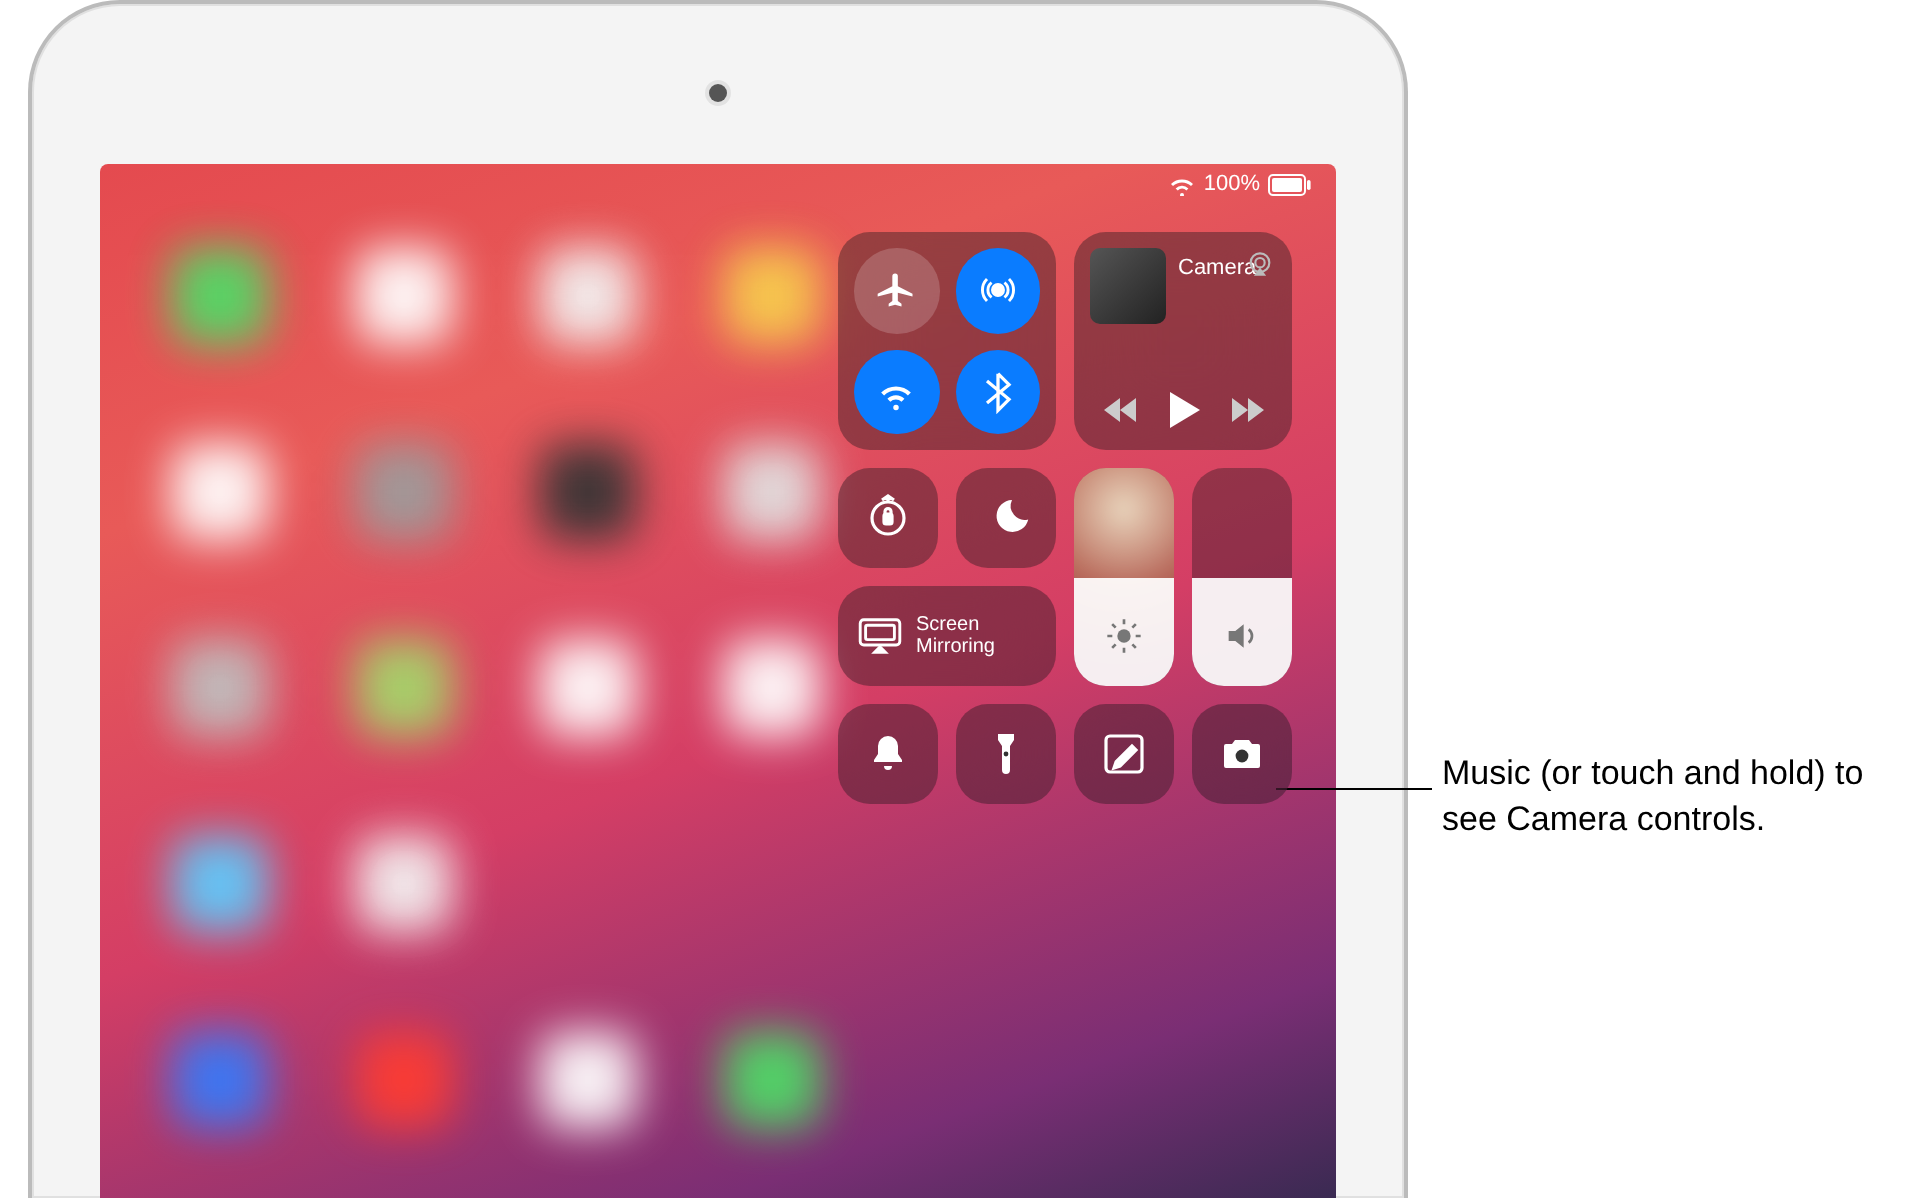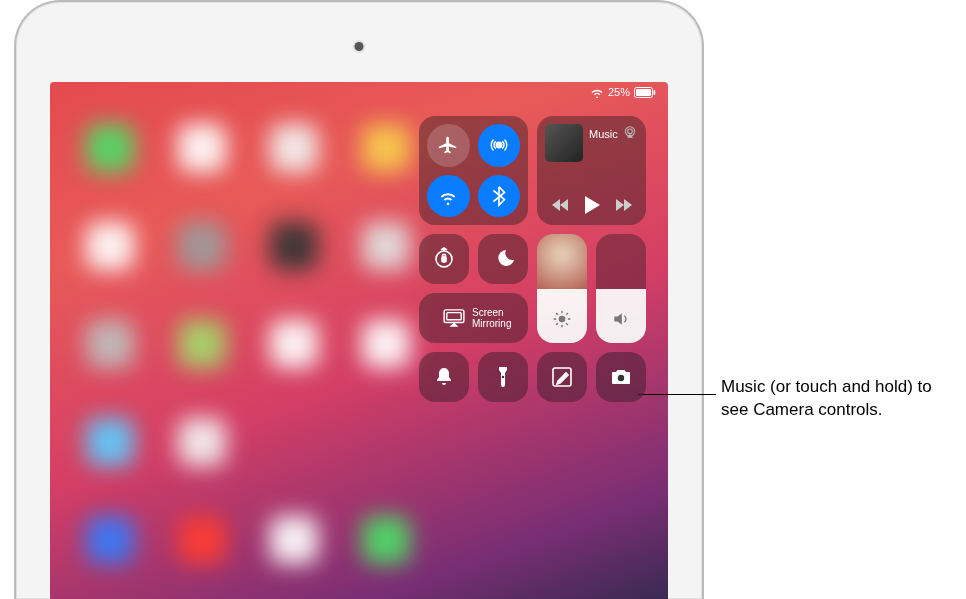--- a/index.html
+++ b/index.html
@@ -149,21 +149,21 @@
       align-items: center;
       justify-content: center;
     }
     .cc-single svg { width: 24px; height: 24px; }
     
     .mirror {
       grid-column: span 2;
       display: flex;
       align-items: center;
       gap: 7px;
-      padding: 0 24px;
+      padding: 0 10px;
     }
     .mirror svg { flex: 0 0 auto; }
     .mirror-label {
       color: #fff;
       font-size: 10px;
       line-height: 1.1;
       max-width: 52px;
     }
     
     .slider {
@@ -239,21 +239,21 @@
       <div class="app-icon" style="left:220px;top:434px;background:#fff;"></div>
       <div class="app-icon" style="left:312px;top:434px;background:#4cd964;"></div>
     </div>
 
     <div class="status-bar">
       <span class="wifi-icon">
         <svg width="14" height="11" viewBox="0 0 14 11">
             <path d="M7 9.5a1 1 0 100 2 1 1 0 000-2zM3.8 7.2a4.5 4.5 0 016.4 0l-1 1a3 3 0 00-4.3 0zM1.5 5a8 8 0 0111 0l-1 1a6.5 6.5 0 00-9 0z" fill="#fff"></path>
           </svg>
       </span>
-      <span>25%</span>
+      <span>100%</span>
       <span class="battery-icon">
         <svg width="22" height="11" viewBox="0 0 22 11">
             <rect x="0.5" y="0.5" width="18" height="10" rx="2" fill="none" stroke="#fff"></rect>
             <rect x="2" y="2" width="15" height="7" rx="1" fill="#fff"></rect>
             <rect x="19.5" y="3" width="1.8" height="5" rx="0.9" fill="#fff"></rect>
           </svg>
       </span>
     </div>
 
     <div class="control-center">
@@ -278,21 +278,21 @@
         </div>
         <div class="conn-btn active">
           <svg viewBox="0 0 24 24" fill="none" stroke="#fff" stroke-width="1.8">
               <path d="M12 2v20l6-6-12-10m0 12l12-10-6-6"></path>
             </svg>
         </div>
       </div>
 
       <div class="cc-tile music">
         <div class="music-art"></div>
-        <div class="music-title">Music</div>
+        <div class="music-title">Camera</div>
         <div class="music-airplay">
           <svg width="16" height="16" viewBox="0 0 24 24" fill="none" stroke="#bbb" stroke-width="1.6">
               <circle cx="12" cy="11" r="7"></circle>
               <circle cx="12" cy="11" r="3.5"></circle>
               <path d="M9 20l3-4 3 4z" fill="#bbb"></path>
             </svg>
         </div>
         <div class="music-controls">
           <span class="media-btn">
             <svg width="18" height="14" viewBox="0 0 18 14" fill="#ccc">

